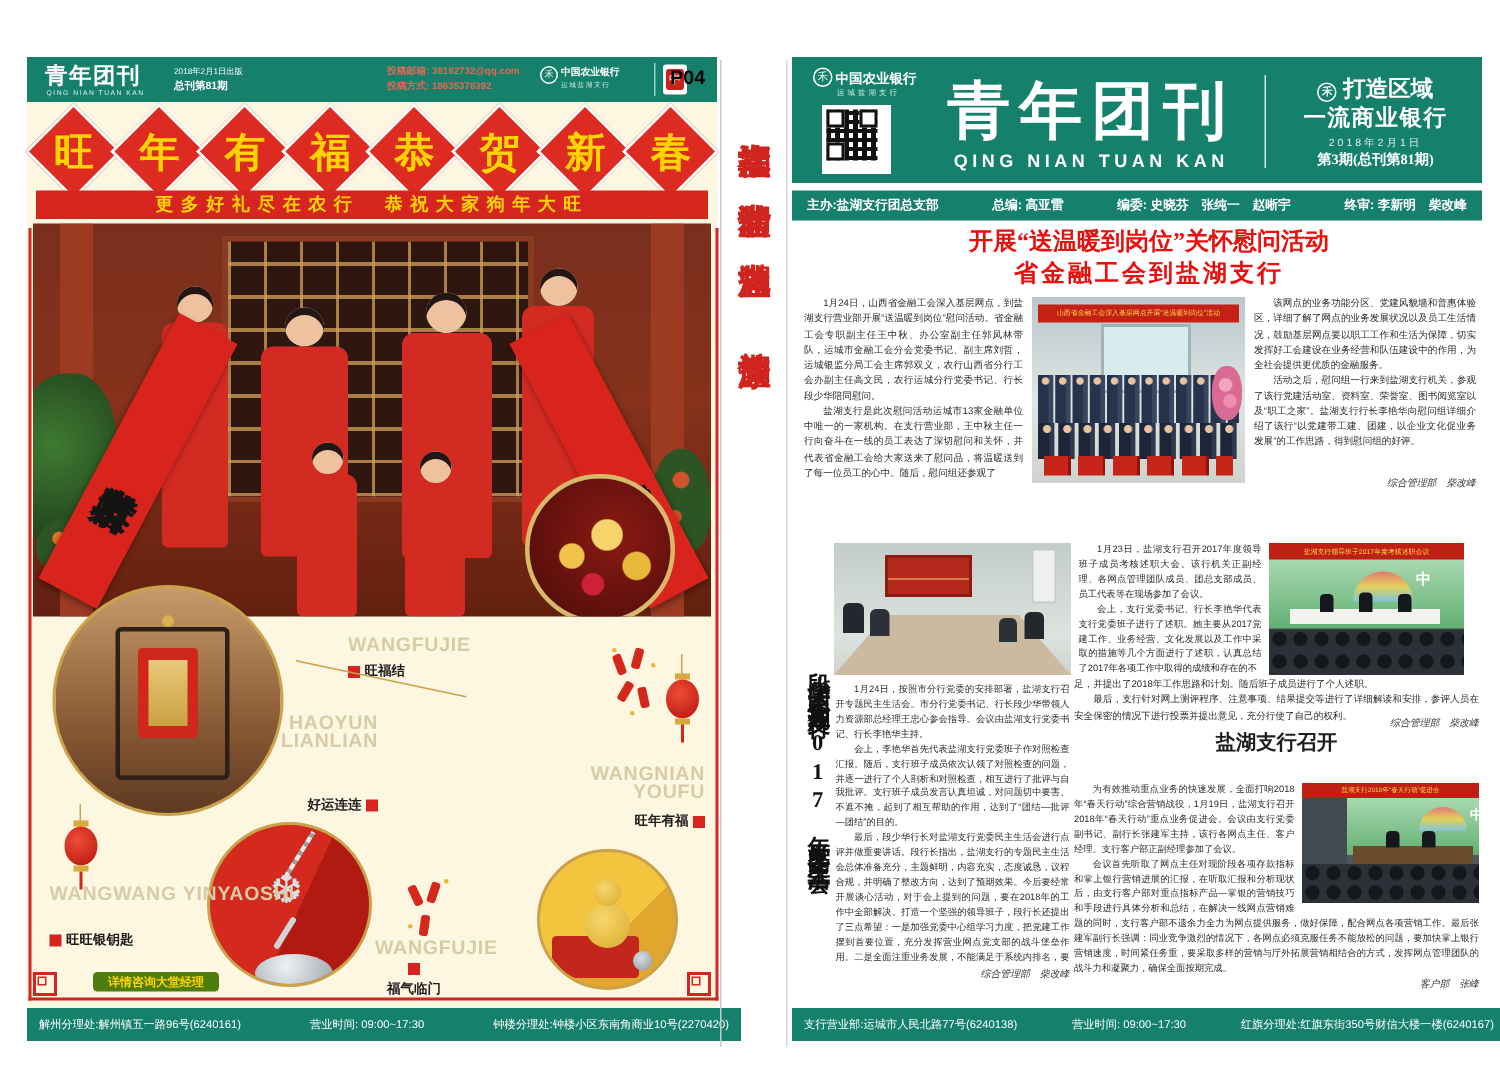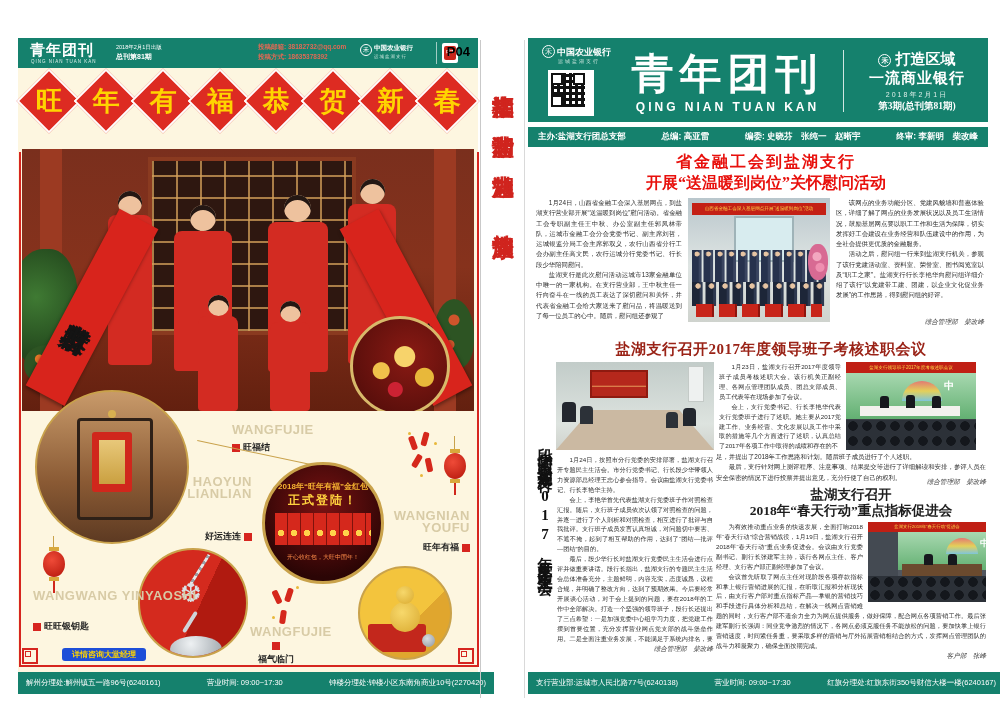--- a/index.html
+++ b/index.html
@@ -82,20 +82,21 @@
     <div class="diamond">
         <span>贺</span>
       </div>
     <div class="diamond">
         <span>新</span>
       </div>
     <div class="diamond">
         <span>春</span>
       </div>
   </div>
+  <div class="abs" style="left:24px;top:127px;width:448px;height:19px;background:#d6251f;color:#ffd400;font-size:12px;font-weight:bold;letter-spacing:5px;text-align:center;line-height:19px;white-space:nowrap;overflow:hidden;">更多好礼尽在农行　恭祝大家狗年大旺</div>
 
   <div class="abs photo" style="left:22px;top:149px;width:452px;height:262px;background:linear-gradient(180deg,#7a2f1d,#86321c 45%,#63200f);">
     <div class="abs" style="left:18px;top:0;width:22px;height:262px;background:#9c3a22;"></div>
     <div class="abs" style="right:18px;top:0;width:22px;height:262px;background:#9c3a22;"></div>
     <div class="abs" style="left:126px;top:8px;width:200px;height:170px;background:#2e1710;border:4px solid #8a3a20;background-image:repeating-linear-gradient(0deg,rgba(212,160,90,.75) 0 2px,transparent 2px 22px),repeating-linear-gradient(90deg,rgba(212,160,90,.75) 0 2px,transparent 2px 24px);"></div>
     <div class="abs" style="left:-14px;top:100px;width:70px;height:120px;border-radius:50% 40% 45% 50%;background:radial-gradient(circle at 40% 40%,#3f7a33,#23481d 70%);"></div>
     <div class="abs" style="left:2px;top:196px;width:44px;height:40px;border-radius:50%;background:radial-gradient(circle at 35% 35%,#e87427 4px,transparent 5px),radial-gradient(circle at 65% 55%,#e87427 4px,transparent 5px),radial-gradient(circle at 45% 75%,#e87427 4px,transparent 5px),#2d5423;"></div>
     <div class="abs" style="right:0px;top:150px;width:40px;height:70px;border-radius:50% 50% 40% 40%;background:radial-gradient(circle at 50% 30%,#d0542b 5px,transparent 6px),radial-gradient(circle at 40% 65%,#d0542b 4px,transparent 5px),#2d5423;"></div>
 
     <div class="person">
@@ -143,26 +144,20 @@
       <span>旺福结</span>
     </div>
   <div class="abs goldline" style="left:196px;top:452px;width:116px;transform:rotate(12deg);"></div>
 
   <div class="abs latin-label" style="left:148px;top:476px;width:104px;text-align:right;"><span>HAOYUN LIANLIAN</span></div>
   <div class="abs cn-label" style="left:162px;top:530px;justify-content:flex-end;width:90px;">
       <span>好运连连</span>
       <span class="redsq"></span>
     </div>
 
-  <div class="abs circle" style="left:262px;top:462px;width:116px;height:116px;background:radial-gradient(circle at 50% 35%,#7a1212,#2b0505 75%);border-width:3px;">
-    <div class="abs" style="left:0;top:16px;width:116px;text-align:center;color:#f5b331;font-size:8px;font-weight:bold;white-space:nowrap;">2018年“旺年有福”金红包</div>
-    <div class="abs" style="left:0;top:27px;width:116px;text-align:center;color:#ffd23e;font-size:12px;font-weight:bold;letter-spacing:2px;">正式登陆！</div>
-    <div class="abs" style="left:10px;top:48px;width:96px;height:32px;background:radial-gradient(circle at 6px 20px,#ffd34a 3px,transparent 3.5px),repeating-linear-gradient(90deg,#d5281c 0 12px,#7e120c 12px 13px);background-size:13px 100%,100% 100%;"></div>
-    <div class="abs" style="left:0;top:88px;width:116px;text-align:center;color:#ff8c4a;font-size:6px;white-space:nowrap;">开心收红包，大旺中国年！</div>
-  </div>
 
   <div class="abs latin-label" style="left:392px;top:510px;width:78px;text-align:right;"><span>WANGNIAN YOUFU</span></div>
   <div class="abs cn-label" style="left:390px;top:541px;justify-content:flex-end;width:80px;">
       <span>旺年有福</span>
       <span class="redsq"></span>
     </div>
 
   <div class="abs circle" style="left:138px;top:548px;width:106px;height:106px;background:linear-gradient(115deg,#d42a1e 0 55%,#b01a10 55%);">
     <div class="abs" style="left:58px;top:2px;width:3px;height:36px;background:repeating-linear-gradient(0deg,#e6e8ea 0 4px,#9aa2a8 4px 7px);transform:rotate(32deg);"></div>
     <div class="abs" style="left:40px;top:28px;color:#dbe0e5;font-size:26px;">❆</div>
@@ -182,21 +177,21 @@
       <span>福气临门</span>
     </div>
 
   <div class="abs circle" style="left:358px;top:566px;width:90px;height:90px;background:linear-gradient(135deg,#f3c43d 0 60%,#e0a62e 60%);">
     <div class="abs" style="left:8px;top:56px;width:58px;height:28px;background:#c3271c;border-radius:3px;"></div>
     <div class="abs" style="left:30px;top:34px;width:30px;height:30px;border-radius:50%;background:radial-gradient(circle at 40% 35%,#f7d86b,#d9a92e);"></div>
     <div class="abs" style="left:36px;top:18px;width:18px;height:18px;border-radius:50%;background:radial-gradient(circle at 40% 35%,#f7d86b,#d9a92e);"></div>
     <div class="abs" style="left:62px;top:66px;width:13px;height:13px;border-radius:50%;background:radial-gradient(circle at 40% 35%,#d9dde0,#8d959b);"></div>
   </div>
 
-  <div class="abs" style="left:62px;top:648px;width:84px;height:13px;background:#1d4ed8;border-radius:3px;color:#ffd400;font-size:8px;font-weight:bold;text-align:center;line-height:13px;">详情咨询大堂经理</div>
+  <div class="abs" style="left:62px;top:648px;width:84px;height:13px;background:#4d7c0f;border-radius:3px;color:#ffd400;font-size:8px;font-weight:bold;text-align:center;line-height:13px;">详情咨询大堂经理</div>
 
   <div class="abs" style="left:408px;top:432px;width:30px;height:46px;">
     <div class="cracker" style="left:2px;top:4px;transform:rotate(-20deg);"></div>
     <div class="cracker" style="left:14px;top:0px;transform:rotate(15deg);"></div>
     <div class="cracker" style="left:6px;top:22px;transform:rotate(30deg);"></div>
     <div class="cracker" style="left:18px;top:26px;transform:rotate(-12deg);"></div>
     <div class="spark" style="left:0px;top:0px;"></div>
       <div class="spark" style="left:26px;top:10px;"></div>
       <div class="spark" style="left:12px;top:42px;"></div>
   </div>
@@ -261,42 +256,41 @@
   </div>
 
   <div class="abs teal" style="left:528px;top:127px;width:460px;height:20px;display:flex;justify-content:space-between;align-items:center;padding:0 10px;box-sizing:border-box;color:#fff;font-size:8.5px;font-weight:bold;white-space:nowrap;">
     <span>主办:盐湖支行团总支部</span>
     <span>总编: 高亚雷</span>
     <span>编委: 史晓芬　张纯一　赵晰宇</span>
     <span>终审: 李新明　柴改峰</span>
   </div>
 
   <div class="abs serif" style="left:556px;top:151px;width:420px;text-align:center;color:#e8100c;font-size:16px;font-weight:bold;line-height:1.32;">
+    <div>开展“送温暖到岗位”关怀慰问活动</div>
     <div style="letter-spacing:2px;">省金融工会到盐湖支行</div>
-    <div>开展“送温暖到岗位”关怀慰问活动</div>
   </div>
   <div class="abs bodytxt" style="left:536px;top:198px;width:146px;height:126px;">
     <p>1月24日，山西省金融工会深入基层网点，到盐湖支行营业部开展“送温暖到岗位”慰问活动。省金融工会专职副主任王中秋、办公室副主任郭凤林带队，运城市金融工会分会党委书记、副主席刘哲，运城银监分局工会主席郭双义，农行山西省分行工会办副主任高文民，农行运城分行党委书记、行长段少华陪同慰问。</p>
     <p>盐湖支行是此次慰问活动运城市13家金融单位中唯一的一家机构。在支行营业部，王中秋主任一行向奋斗在一线的员工表达了深切慰问和关怀，并代表省金融工会给大家送来了慰问品，将温暖送到了每一位员工的心中。随后，慰问组还参观了</p>
   </div>
   <div class="abs photo" style="left:688px;top:198px;width:142px;height:124px;background:linear-gradient(180deg,#b9c6cc,#dfe5e3 55%,#cfd3ce);">
     <div class="abs" style="left:46px;top:18px;width:56px;height:42px;background:#d8ecef;border:2px solid #9fb3b8;"></div>
     <div class="abs" style="left:4px;top:5px;right:4px;height:12px;background:#c42015;color:#ffd74a;font-size:4.6px;line-height:12px;text-align:center;white-space:nowrap;overflow:hidden;">山西省金融工会深入基层网点开展“送温暖到岗位”活动</div>
     <div class="abs" style="left:4px;top:52px;width:134px;height:32px;background-image:radial-gradient(circle at 5px 4px,#e7c4a2 2.2px,transparent 2.8px),repeating-linear-gradient(90deg,#27324d 0 7px,#3a4560 7px 10px,transparent 10px 11.5px);background-size:11.5px 100%;"></div>
     <div class="abs" style="left:4px;top:84px;width:134px;height:24px;background-image:radial-gradient(circle at 6px 4px,#e7c4a2 2.4px,transparent 3px),repeating-linear-gradient(90deg,#1d2638 0 8px,#2e3950 8px 11px,transparent 11px 13.5px);background-size:13.5px 100%;"></div>
     <div class="abs" style="left:8px;top:106px;width:126px;height:13px;background:repeating-linear-gradient(90deg,#c8251a 0 16px,#8e150e 16px 18px,transparent 18px 23px);"></div>
     <div class="abs" style="right:2px;top:46px;width:20px;height:36px;border-radius:45%;background:radial-gradient(circle at 45% 35%,#f2a7c0 4px,transparent 5px),radial-gradient(circle at 60% 65%,#ef8fb0 4px,transparent 5px),#d86a93;"></div>
   </div>
   <div class="abs bodytxt" style="left:836px;top:198px;width:148px;height:118px;">
     <p>该网点的业务功能分区、党建风貌墙和普惠体验区，详细了解了网点的业务发展状况以及员工生活情况，鼓励基层网点要以职工工作和生活为保障，切实发挥好工会建设在业务经营和队伍建设中的作用，为全社会提供更优质的金融服务。</p>
     <p>活动之后，慰问组一行来到盐湖支行机关，参观了该行党建活动室、资料室、荣誉室、图书阅览室以及“职工之家”。盐湖支行行长李艳华向慰问组详细介绍了该行“以党建带工建、团建，以企业文化促业务发展”的工作思路，得到慰问组的好评。</p>
   </div>
   <div class="abs sig" style="left:836px;top:318px;width:148px;">综合管理部　柴改峰</div>
 
-  <div class="abs serif" style="left:556px;top:340px;width:430px;text-align:center;color:#9a2317;font-size:15px;font-weight:bold;letter-spacing:.5px;white-space:nowrap;">盐湖支行召开2017年度领导班子考核述职会议</div>
   <div class="abs photo" style="left:556px;top:362px;width:158px;height:88px;background:linear-gradient(180deg,#c2ccc9,#dde3df 70%,#cfd2cc);">
     <div class="abs" style="left:34px;top:8px;width:58px;height:28px;background:#b5281c;box-shadow:inset 0 0 0 2px #8e1a10;background-image:linear-gradient(0deg,transparent 40%,rgba(255,210,120,.5) 41% 44%,transparent 45%);"></div>
     <div class="abs" style="right:10px;top:4px;width:14px;height:34px;background:#eef1f0;border:1px solid #c4cac7;"></div>
     <div class="abs" style="left:0;bottom:0;width:158px;height:40px;background:#cbb9a2;clip-path:polygon(22% 0,78% 0,100% 100%,0 100%);"></div>
     <div class="abs" style="left:6px;top:40px;width:14px;height:20px;background:#23272e;border-radius:4px 4px 0 0;"></div>
     <div class="abs" style="left:24px;top:44px;width:13px;height:18px;background:#2c3138;border-radius:4px 4px 0 0;"></div>
     <div class="abs" style="right:18px;top:46px;width:13px;height:18px;background:#23272e;border-radius:4px 4px 0 0;"></div>
     <div class="abs" style="right:36px;top:50px;width:12px;height:16px;background:#2c3138;border-radius:4px 4px 0 0;"></div>
   </div>
   <div class="abs bodytxt" style="left:719px;top:362px;width:122px;height:88px;font-size:6.2px;">
@@ -323,21 +317,20 @@
 
   <div class="abs vert serif" style="left:530px;top:348px;width:24px;height:312px;color:#111;font-size:15px;font-weight:bold;letter-spacing:3px;text-align:center;">段少华同志参加盐湖支行2017年度党委民主生活会</div>
   <div class="abs bodytxt" style="left:557px;top:455px;width:156px;height:188px;font-size:6.2px;">
     <p>1月24日，按照市分行党委的安排部署，盐湖支行召开专题民主生活会。市分行党委书记、行长段少华带领人力资源部总经理王忠心参会指导。会议由盐湖支行党委书记、行长李艳华主持。</p>
     <p>会上，李艳华首先代表盐湖支行党委班子作对照检查汇报。随后，支行班子成员依次认领了对照检查的问题，并逐一进行了个人剖析和对照检查，相互进行了批评与自我批评。支行班子成员发言认真坦诚，对问题切中要害、不遮不掩，起到了相互帮助的作用，达到了“团结—批评—团结”的目的。</p>
     <p>最后，段少华行长对盐湖支行党委民主生活会进行点评并做重要讲话。段行长指出，盐湖支行的专题民主生活会总体准备充分，主题鲜明，内容充实，态度诚恳，议程合规，并明确了整改方向，达到了预期效果。今后要经常开展谈心活动，对于会上提到的问题，要在2018年的工作中全部解决。打造一个坚强的领导班子，段行长还提出了三点希望：一是加强党委中心组学习力度，把党建工作摆到首要位置，充分发挥营业网点党支部的战斗堡垒作用。二是全面注重业务发展，不能满足于系统内排名，要与同业作比较，找差距，站在维护运城农行荣誉的高度，努力提高市场份额。三是要筑牢风险意识，充分用好“三线一网格”，规范员工行为，防范操作风险。</p>
   </div>
   <div class="abs sig" style="left:557px;top:645px;width:156px;">综合管理部　柴改峰</div>
 
   <div class="abs serif" style="left:716px;top:486px;width:270px;text-align:center;color:#1d1d1d;font-size:13.5px;font-weight:bold;">盐湖支行召开</div>
-  <div class="abs serif" style="left:716px;top:502px;width:270px;text-align:center;color:#1d1d1d;font-size:13.5px;font-weight:bold;white-space:nowrap;">2018年“春天行动”重点指标促进会</div>
   <div class="abs bodytxt" style="left:716px;top:522px;width:270px;height:128px;font-size:6.2px;">
     <div class="photo" style="float:right;width:118px;height:80px;margin:0 0 3px 5px;background:#50565e;position:relative;">
       <div class="abs" style="left:0;top:0;width:118px;height:10px;background:#c01f14;color:#ffd74a;font-size:4.4px;line-height:10px;text-align:center;white-space:nowrap;overflow:hidden;">盐湖支行2018年“春天行动”促进会</div>
       <div class="abs" style="left:30px;top:10px;width:88px;height:38px;background:linear-gradient(180deg,#a8d8b0,#63b072);">
         <div class="abs" style="left:48px;top:6px;width:32px;height:16px;border-radius:32px 32px 0 0;background:linear-gradient(180deg,#ef6a6a,#f3d14e 50%,#7ec6e8);opacity:.85;"></div>
         <div class="abs serif" style="left:82px;top:4px;color:#fff;font-size:9px;font-weight:bold;">中</div>
       </div>
       <div class="abs" style="left:0;top:10px;width:30px;height:70px;background:#444a52;"></div>
       <div class="abs" style="left:34px;top:42px;width:80px;height:12px;background:#6b4a2e;"></div>
       <div class="abs" style="left:56px;top:32px;width:9px;height:11px;background:#16181d;border-radius:3px 3px 0 0;"></div>

